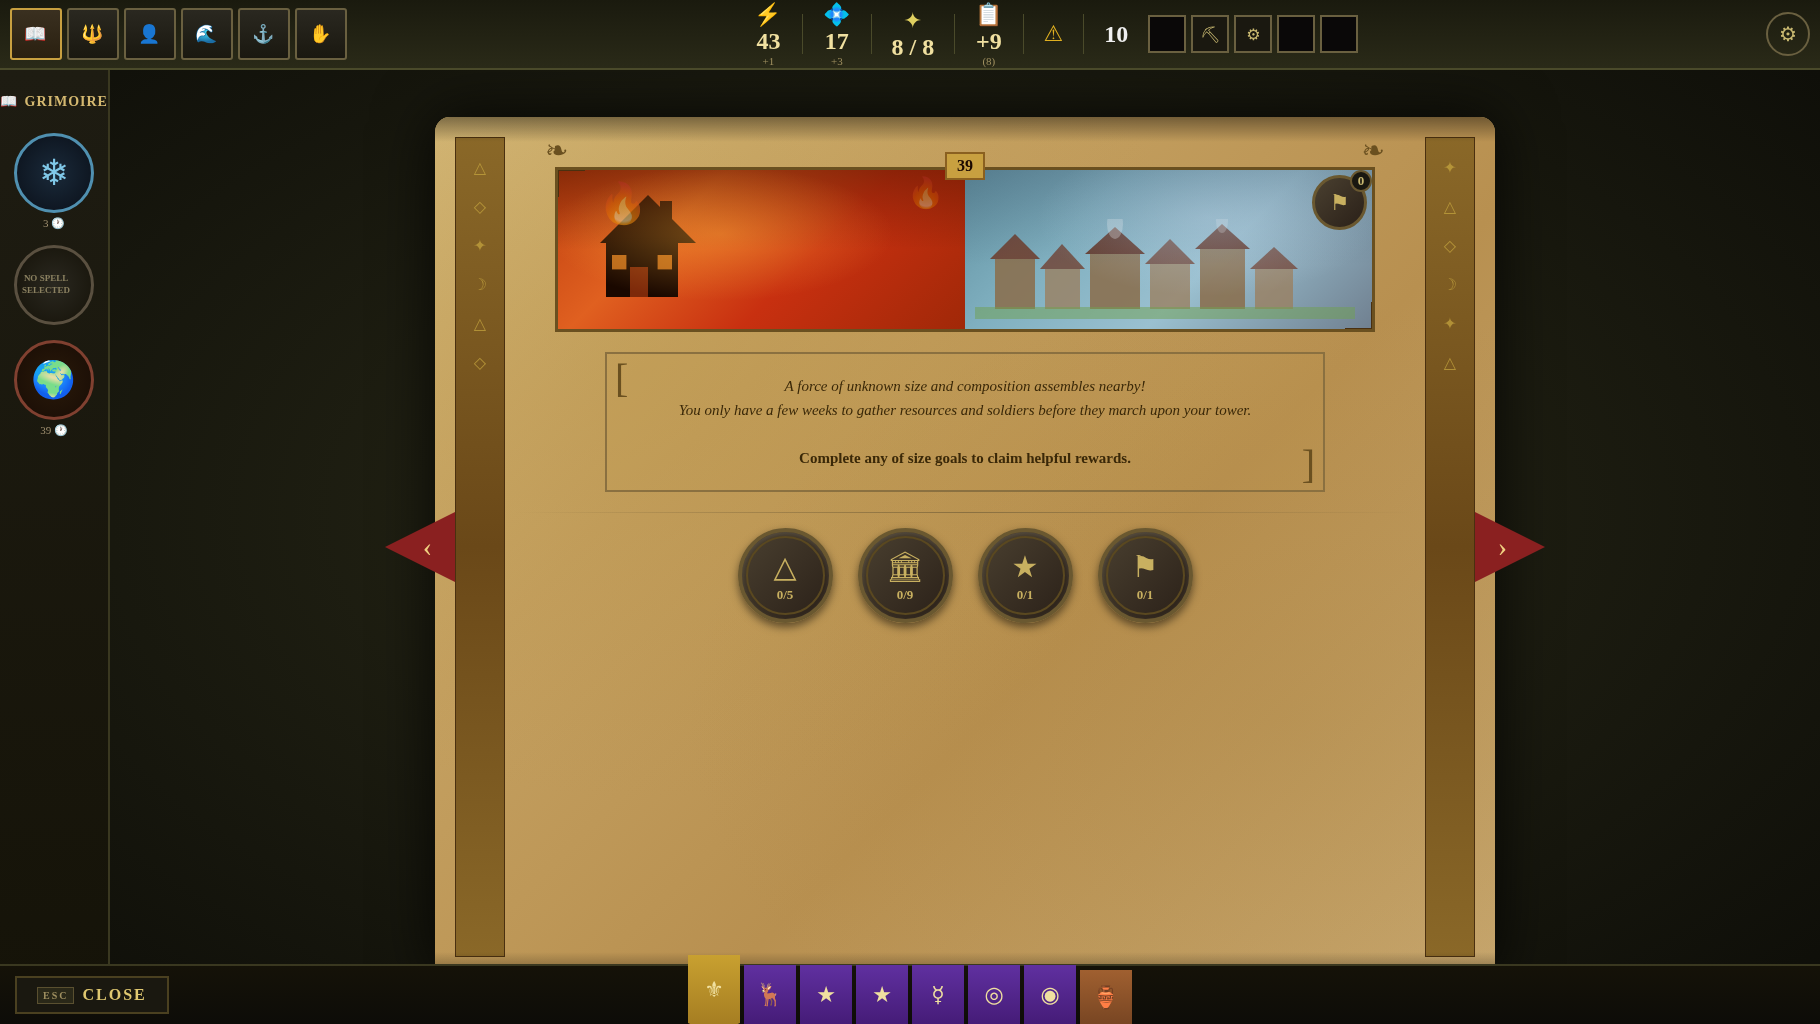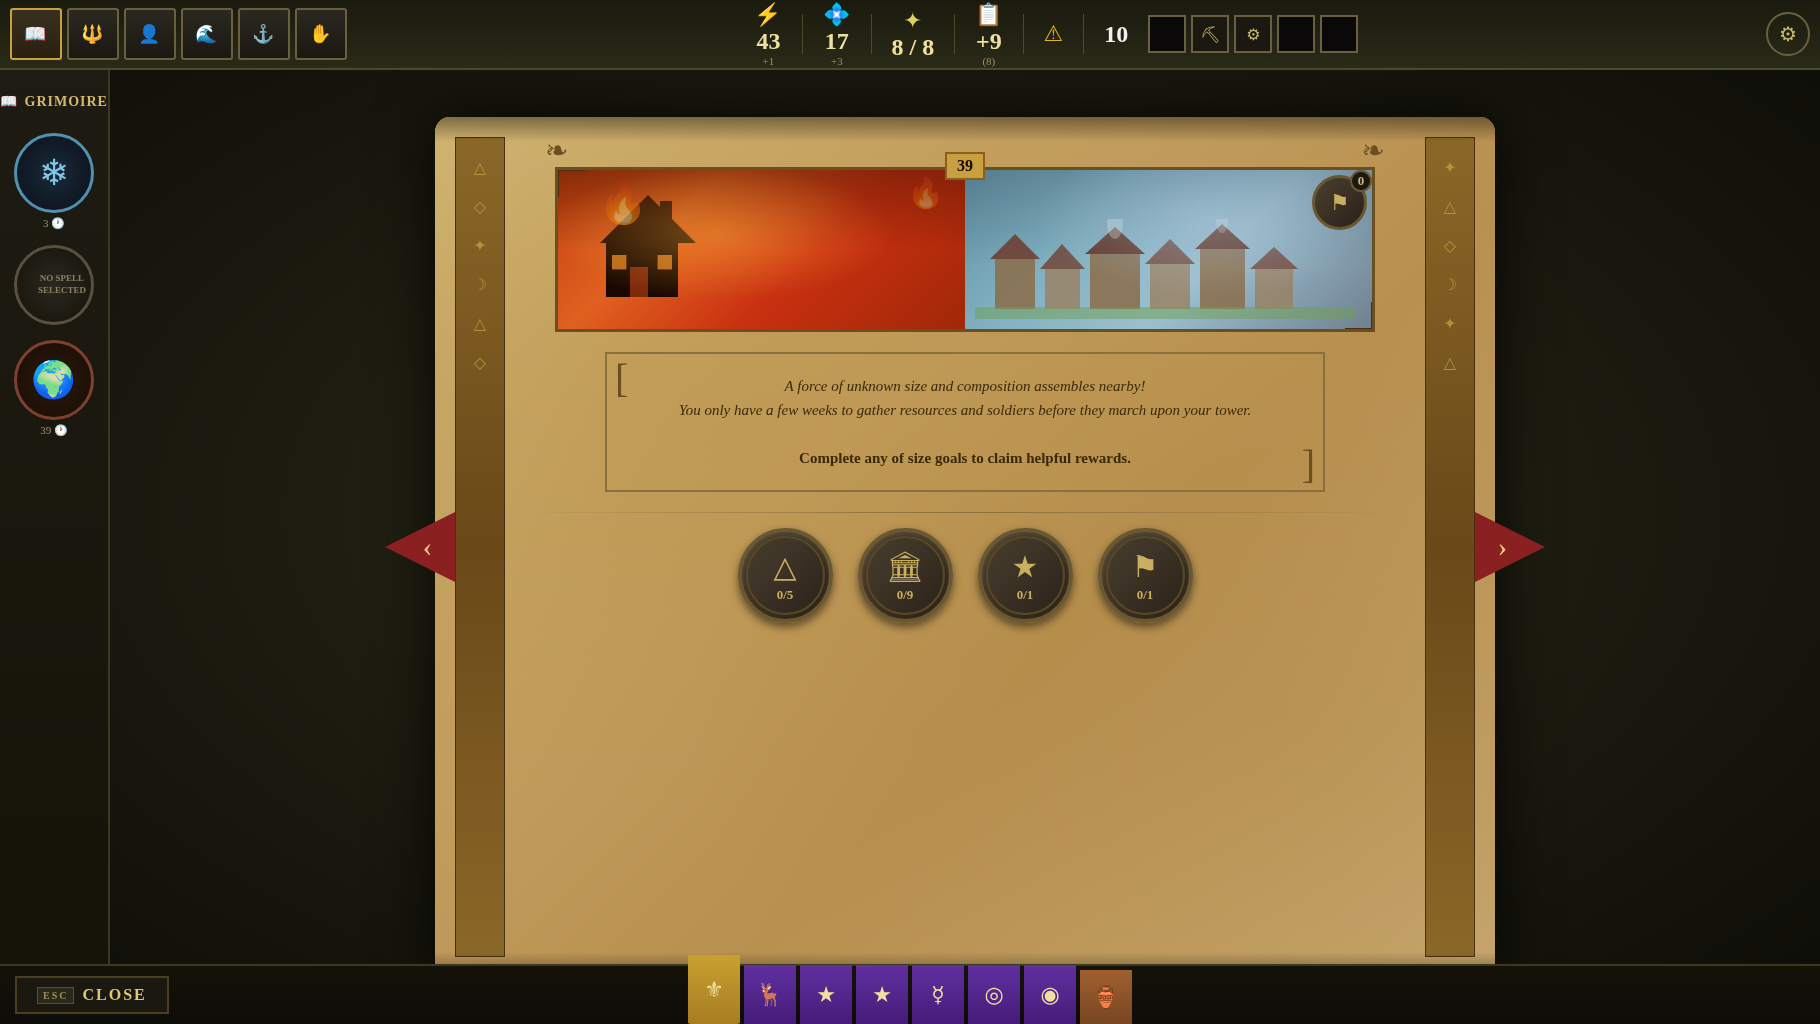--- a/index.html
+++ b/index.html
@@ -205,21 +205,21 @@
     }
 
     .no-spell-circle {
       width: 80px;
       height: 80px;
       border-radius: 50%;
       border: 3px solid #5a5040;
       background: radial-gradient(circle, #2a2820 0%, #151208 100%);
       display: flex;
       align-items: center;
-      justify-content: flex-end;
+      justify-content: flex-start;
       cursor: pointer;
     }
 
     .no-spell-text {
       font-size: 9px;
       color: #8a8060;
       text-align: center;
       text-transform: uppercase;
       font-weight: bold;
       line-height: 1.3;

